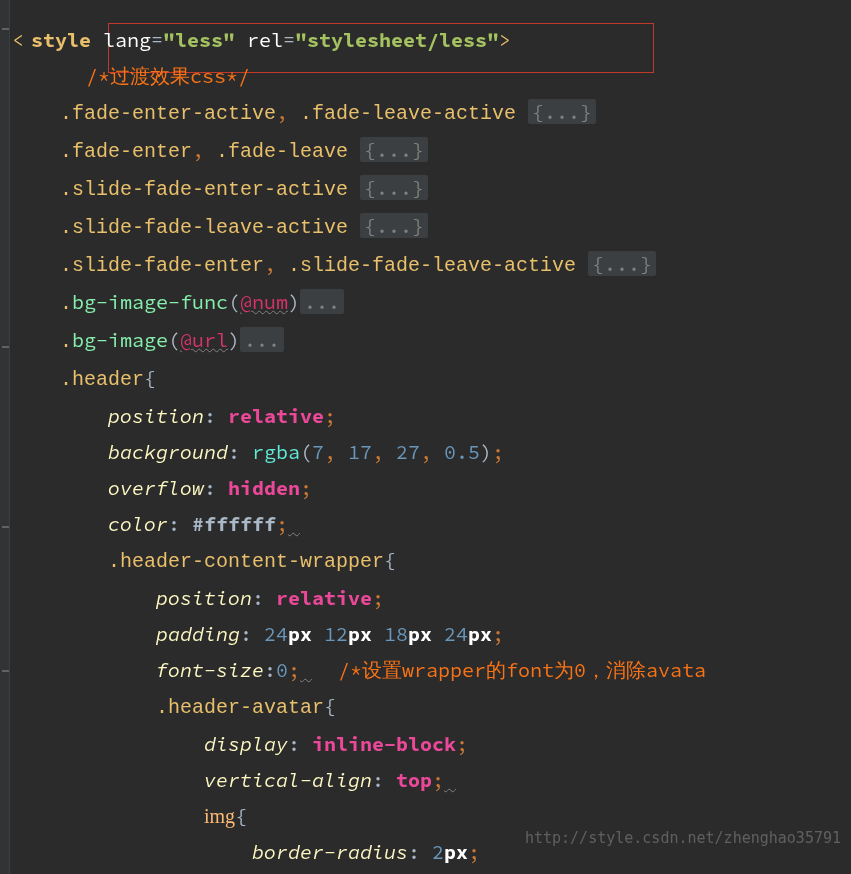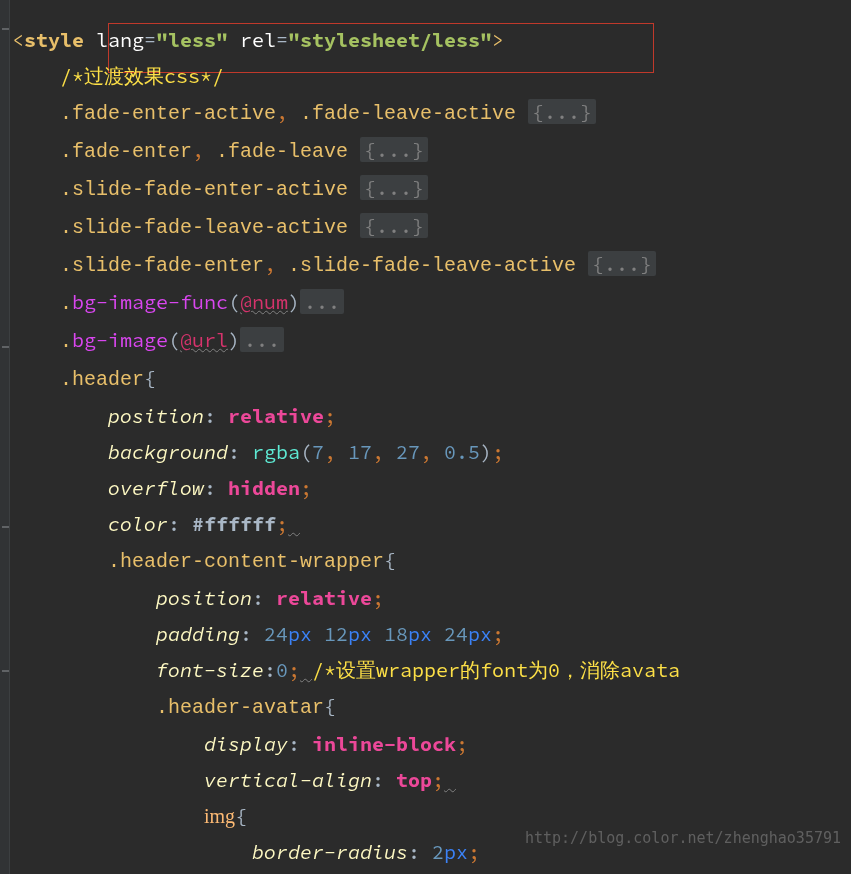--- a/index.html
+++ b/index.html
@@ -45,41 +45,41 @@
     position: absolute;
     right: 10px;
     bottom: 18px;
     color: rgba(160,160,160,0.45);
     font-size: 15px;
     font-family: "Consolas", monospace;
   }
 
   
   .tag-bracket { color: #e8bf6a; font-weight: normal; }
-  .tag-name    { color: #e8bf6a; font-weight: bold; }
+  .tag-name    { color: #e8bf6a; font-weight: bold; margin-left: 7px; }
   .attr-name   { color: #ffffff; }
   .attr-eq     { color: #a9b7c6; }
   .attr-val    { color: #a5c261; font-weight: bold; }
-  .comment     { color: #fde047; }
+  .comment     { color: #f97316; margin-left: 26px; }
   .sel-class   { color: #e8bf6a; font-family: Liberation Mono, monospace; }  
   .comma       { color: #cc7832; }  
   .brace       { color: #a9b7c6; }
   .fold-block  { background: #3c3f41; color: #808080; padding: 0 4px; border-radius: 2px; }
   .paren       { color: #a9b7c6; }
   .less-var    { color: #d6336c; } 
   .prop        { color: #fef9c3; font-style: italic; } 
   .colon       { color: #a9b7c6; }
   .val-kw      { color: #ec4899; font-weight: bold; } 
   .func        { color: #5eead4; } 
   .num         { color: #6897bb; }
-  .unit        { color: #3b82f6; font-weight: normal; } 
+  .unit        { color: #ffffff; font-weight: bold; } 
   .semi        { color: #cc7832; }
   .hex         { color: #a9b7c6; font-weight: bold; }
   .sel-tag     { color: #fdba74; font-family: Liberation Serif, serif; } 
-  .mix-call    { color: #d946ef; } 
+  .mix-call    { color: #86efac; } 
 
   .wavy {
     text-decoration: underline wavy #808080;
     text-decoration-thickness: 1px;
   }
   .hint-semi {
     color: #555;
   }
 </style>
 </head>
@@ -89,13 +89,13 @@
     <div class="fold" style="top: 28px;"></div>
     <div class="fold" style="top: 346px;"></div>
     <div class="fold" style="top: 526px;"></div>
     <div class="fold" style="top: 670px;"></div>
   </div>
 
 <div class="redbox" style="left: 108px; top: 23px; width: 546px; height: 50px;"></div>
 
 <div class="code" id="code"><div><span class="tag-bracket">&lt;</span><span class="tag-name">style</span> <span class="attr-name">lang</span><span class="attr-eq">=</span><span class="attr-val">"less"</span> <span class="attr-name">rel</span><span class="attr-eq">=</span><span class="attr-val">"stylesheet/less"</span><span class="tag-bracket">&gt;</span></div><div>    <span class="comment">/*过渡效果css*/</span></div><div>    <span class="sel-class">.fade-enter-active</span><span class="comma">,</span> <span class="sel-class">.fade-leave-active</span> <span class="fold-block">{...}</span></div><div>    <span class="sel-class">.fade-enter</span><span class="comma">,</span> <span class="sel-class">.fade-leave</span> <span class="fold-block">{...}</span></div><div>    <span class="sel-class">.slide-fade-enter-active</span> <span class="fold-block">{...}</span></div><div>    <span class="sel-class">.slide-fade-leave-active</span> <span class="fold-block">{...}</span></div><div>    <span class="sel-class">.slide-fade-enter</span><span class="comma">,</span> <span class="sel-class">.slide-fade-leave-active</span> <span class="fold-block">{...}</span></div><div>    <span class="sel-class">.</span><span class="mix-call">bg-image-func</span><span class="paren">(</span><span class="less-var wavy">@num</span><span class="paren">)</span><span class="fold-block">...</span></div><div>    <span class="sel-class">.</span><span class="mix-call">bg-image</span><span class="paren">(</span><span class="less-var wavy">@url</span><span class="paren">)</span><span class="fold-block">...</span></div><div>    <span class="sel-class">.header</span><span class="brace">{</span></div><div>        <span class="prop">position</span><span class="colon">: </span><span class="val-kw">relative</span><span class="semi">;</span></div><div>        <span class="prop">background</span><span class="colon">: </span><span class="func">rgba</span><span class="paren">(</span><span class="num">7</span><span class="comma">,</span> <span class="num">17</span><span class="comma">,</span> <span class="num">27</span><span class="comma">,</span> <span class="num">0.5</span><span class="paren">)</span><span class="semi">;</span></div><div>        <span class="prop">overflow</span><span class="colon">: </span><span class="val-kw">hidden</span><span class="semi">;</span></div><div>        <span class="prop">color</span><span class="colon">: </span><span class="hex">#ffffff</span><span class="semi">;</span><span class="hint-semi wavy"> </span></div><div>        <span class="sel-class">.header-content-wrapper</span><span class="brace">{</span></div><div>            <span class="prop">position</span><span class="colon">: </span><span class="val-kw">relative</span><span class="semi">;</span></div><div>            <span class="prop">padding</span><span class="colon">: </span><span class="num">24</span><span class="unit">px</span> <span class="num">12</span><span class="unit">px</span> <span class="num">18</span><span class="unit">px</span> <span class="num">24</span><span class="unit">px</span><span class="semi">;</span></div><div>            <span class="prop">font-size</span><span class="colon">:</span><span class="num">0</span><span class="semi">;</span><span class="hint-semi wavy"> </span><span class="comment">/*设置wrapper的font为0，消除avata</span></div><div>            <span class="sel-class">.header-avatar</span><span class="brace">{</span></div><div>                <span class="prop">display</span><span class="colon">: </span><span class="val-kw">inline-block</span><span class="semi">;</span></div><div>                <span class="prop">vertical-align</span><span class="colon">: </span><span class="val-kw">top</span><span class="semi">;</span><span class="hint-semi wavy"> </span></div><div>                <span class="sel-tag">img</span><span class="brace">{</span></div><div>                    <span class="prop">border-radius</span><span class="colon">: </span><span class="num">2</span><span class="unit">px</span><span class="semi">;</span></div><div>                <span class="brace">}</span></div></div>
 
-<div class="watermark">http://blog.color.net/zhenghao35791</div>
+<div class="watermark">http://style.csdn.net/zhenghao35791</div>
 
 </body></html>

